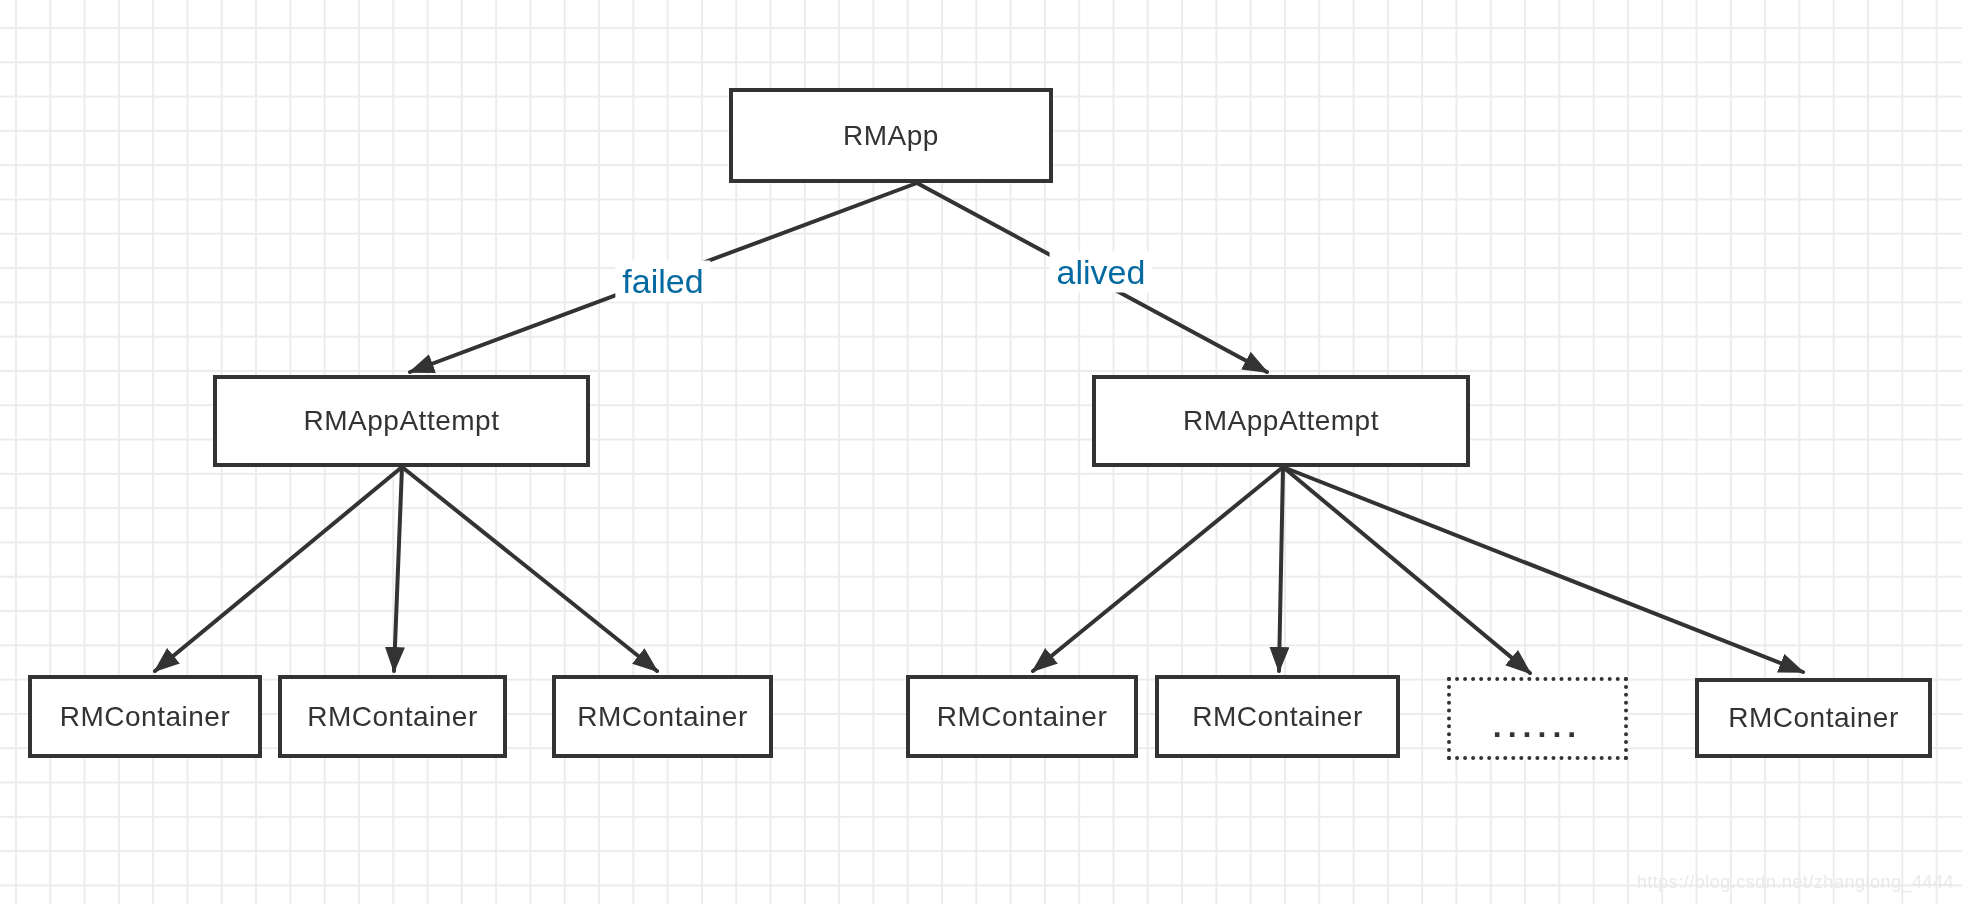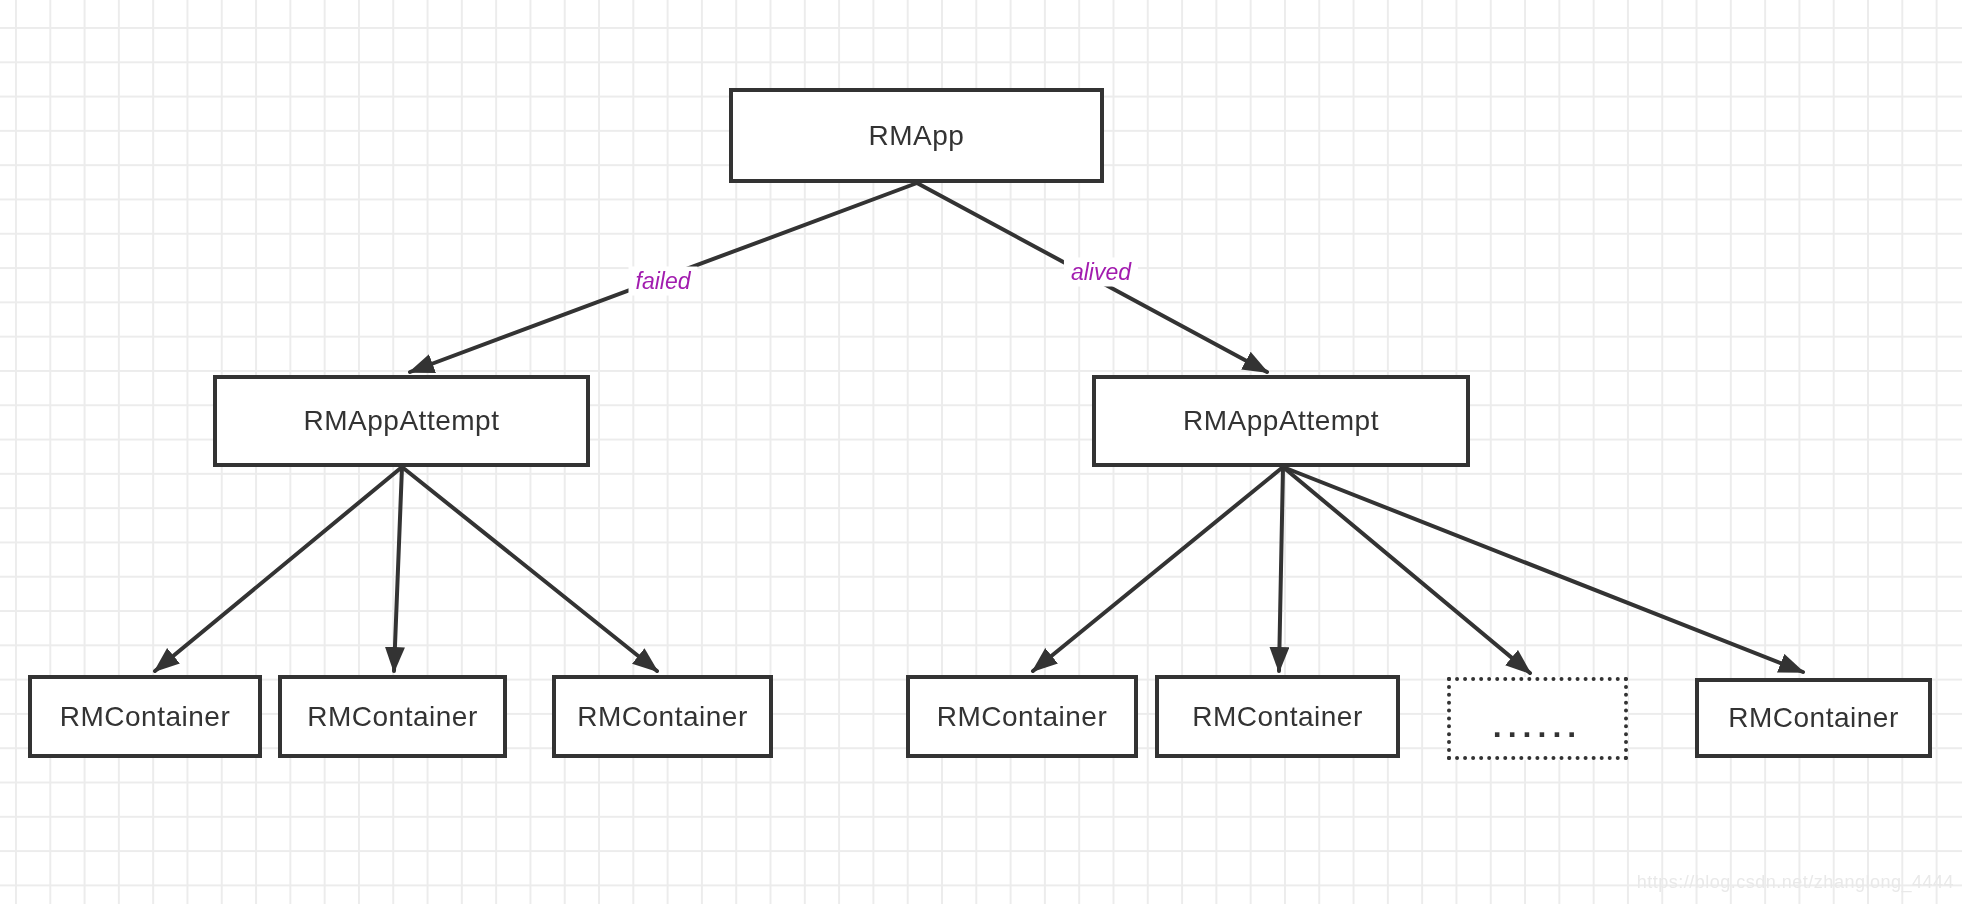--- a/index.html
+++ b/index.html
@@ -53,24 +53,23 @@
     font-weight: bold;
     letter-spacing: 6px;
     margin-top: 14px;
     line-height: 1;
   }
   .edge-label {
     position: absolute;
     transform: translate(-50%, -50%);
     background: #ffffff;
     padding: 1px 7px;
-    font-size: 23px;
-    color: #a21caf;
+    font-size: 34px;
+    color: #0369a1;
     white-space: nowrap;
-    font-style: italic;
   }
   .watermark {
     position: absolute;
     right: 8px;
     top: 872px;
     font-size: 18px;
     color: #e9e9e9;
     letter-spacing: 0.5px;
     white-space: nowrap;
   }
@@ -90,21 +89,21 @@
     <line x1="917" y1="183" x2="1267" y2="372" marker-end="url(#arrowhead)"></line>
     <line x1="402" y1="467" x2="155" y2="671" marker-end="url(#arrowhead)"></line>
     <line x1="402" y1="467" x2="394" y2="671" marker-end="url(#arrowhead)"></line>
     <line x1="402" y1="467" x2="657" y2="671" marker-end="url(#arrowhead)"></line>
     <line x1="1283" y1="467" x2="1033" y2="671" marker-end="url(#arrowhead)"></line>
     <line x1="1283" y1="467" x2="1279" y2="671" marker-end="url(#arrowhead)"></line>
     <line x1="1283" y1="467" x2="1530" y2="673" marker-end="url(#arrowhead)"></line>
     <line x1="1283" y1="467" x2="1803" y2="672" marker-end="url(#arrowhead)"></line>
   </svg>
 
-  <div class="node" style="left:729px;top:88px;width:375px;height:95px">
+  <div class="node" style="left:729px;top:88px;width:324px;height:95px">
     <span class="node-label">RMApp</span>
   </div>
 
   <div class="node" style="left:213px;top:375px;width:377px;height:92px">
     <span class="node-label">RMAppAttempt</span>
   </div>
 
   <div class="node" style="left:1092px;top:375px;width:378px;height:92px">
     <span class="node-label">RMAppAttempt</span>
   </div>

